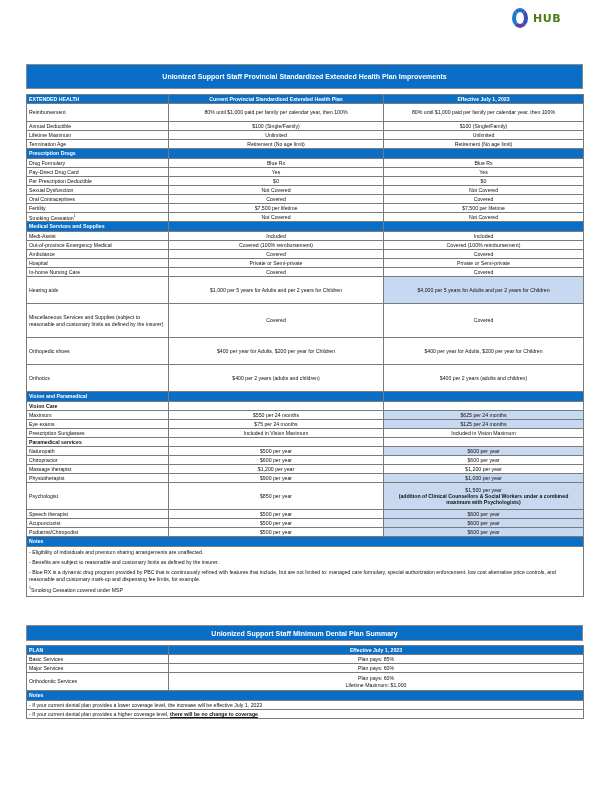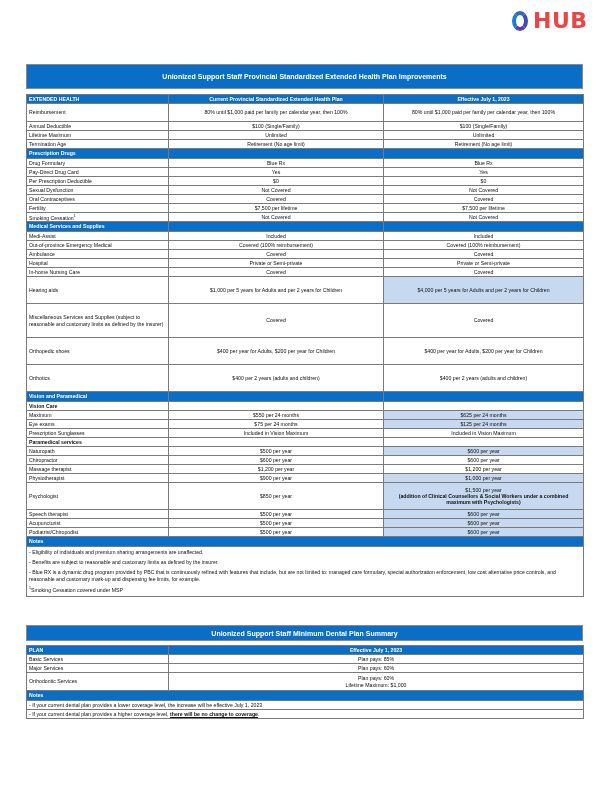--- a/index.html
+++ b/index.html
@@ -1,19 +1,19 @@
 <!DOCTYPE html>
 <html><head>
 <meta charset="utf-8">
 <style>
   html, body { margin: 0; padding: 0; background: #ffffff; }
   body { width: 612px; height: 792px; position: relative; overflow: hidden; font-family: "Liberation Sans", sans-serif; color: #111; }
   .logo { position: absolute; top: 8px; left: 512px; display: flex; align-items: center; gap: 5px; }
   .logo-ring { width: 16px; height: 20px; border-radius: 50%; border: 4px solid #1e5fb8; box-sizing: border-box; background: transparent; border-color: #2d6cc0 #3b4fb0 #5b3fa6 #1a7dd0; }
-  .logo-text { font-family: "DejaVu Sans", sans-serif; font-weight: bold; font-size: 22px; color: #ef4444; letter-spacing: 0.5px; }
+  .logo-text { font-family: "DejaVu Sans", sans-serif; font-weight: bold; font-size: 11px; color: #4d7c0f; letter-spacing: 0.5px; }
 
   .banner { position: absolute; left: 26px; width: 557px; background: #0a6ec6; color: #fff; font-weight: bold; font-size: 7px; text-align: center; border: 1px solid #8a8a8a; box-sizing: border-box; display: flex; align-items: center; justify-content: center; }
   .banner1 { top: 64px; height: 25px; }
   .banner2 { top: 625px; height: 16px; }
 
   table { position: absolute; left: 26px; width: 557px; border-collapse: collapse; font-size: 5.2px; table-layout: fixed; }
   td { border: 0.6px solid #7a7a7a; padding: 0 2px; line-height: 1.2; vertical-align: middle; }
   td.c { text-align: center; }
   td.lbl { border-right: 1.5px solid #7a7a7a; }
   tr.hdr td { background: #0a6ec6; color: #fff; font-weight: bold; height: 8px; }

